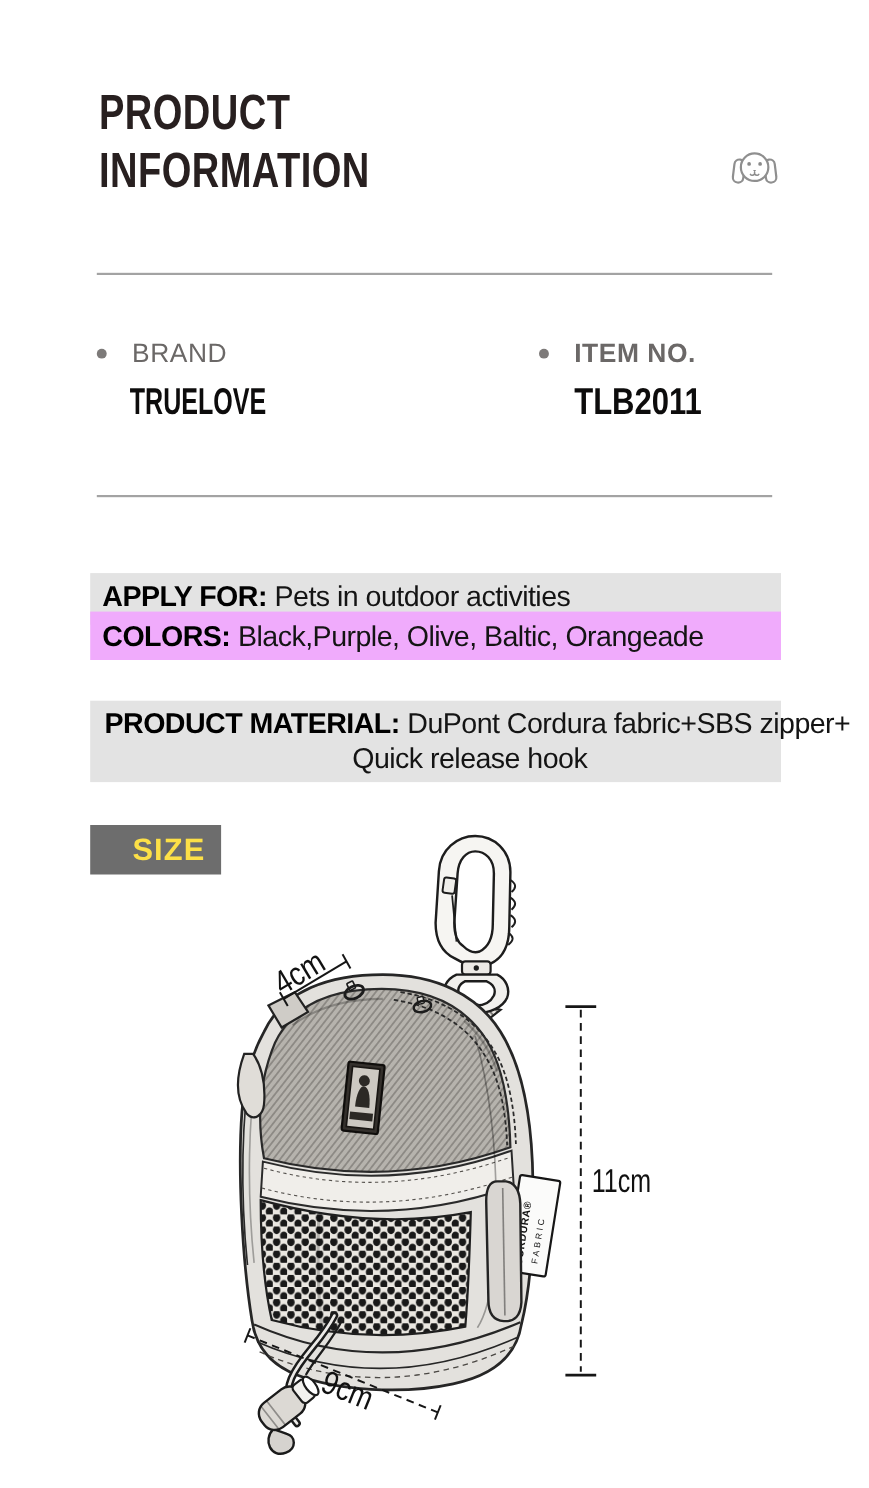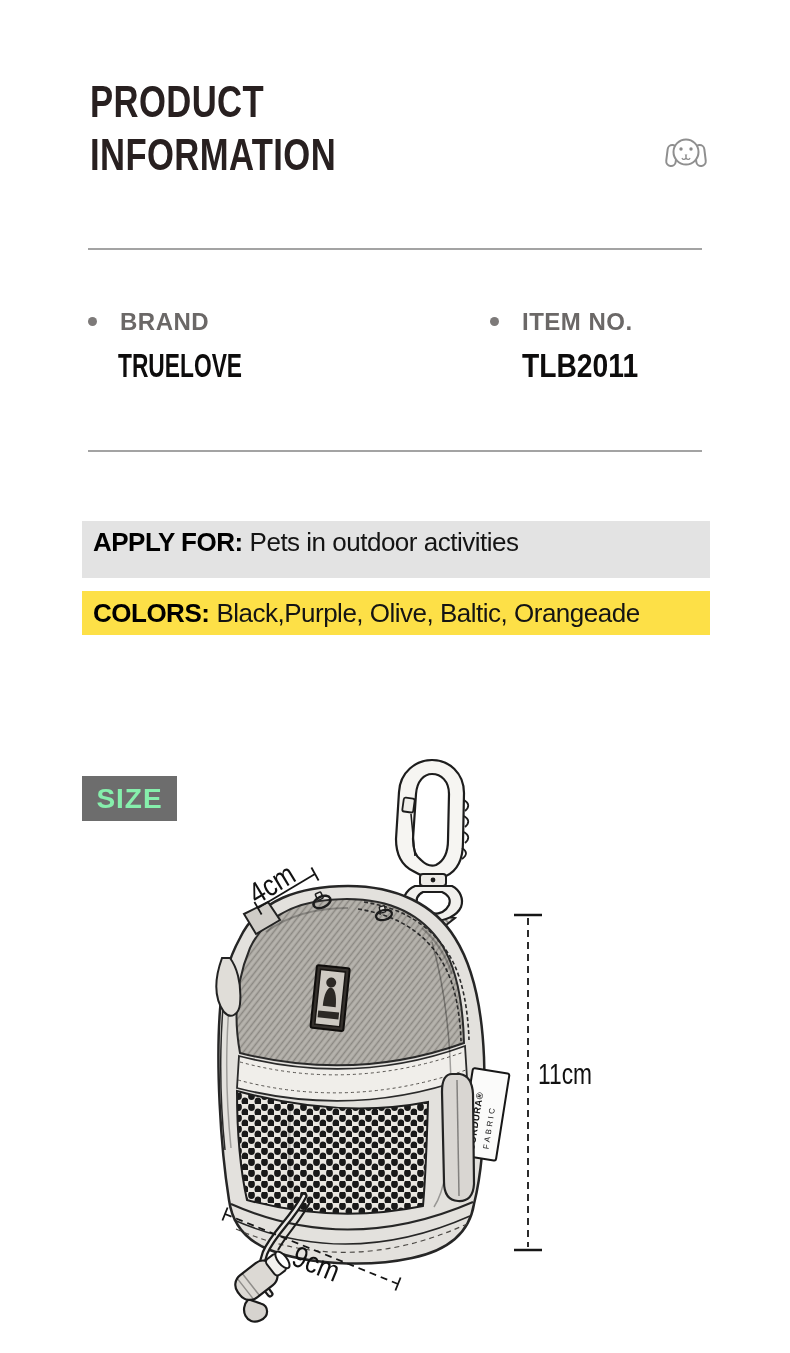--- a/index.html
+++ b/index.html
@@ -18,44 +18,44 @@
   .rule{position:absolute;left:88px;width:614px;height:2px;background:#a3a3a3;}
   .rule-1{top:246px;}
   .rule-2{top:448px;}
   
   .bullet{position:absolute;width:9px;height:9px;border-radius:50%;background:#7d7a79;top:315px;}
   .b1{left:88px;} .b2{left:490px;}
   .meta-label{
     position:absolute;top:306px;font-size:24px;line-height:28px;
     color:#6b6867;letter-spacing:.5px;white-space:nowrap;
   }
-  .ml1{left:120px;font-weight:bold;} .ml2{left:522px;font-weight:bold;}
+  .ml1{left:120px;} .ml2{left:522px;font-weight:bold;}
   .meta-value{
     position:absolute;top:345px;font-size:34px;line-height:36px;font-weight:700;
     color:#0d0c0c;white-space:nowrap;transform-origin:left top;
   }
   .mv1{left:118px;transform:scaleX(.67);}
   .mv2{left:522px;transform:scaleX(.83);}
   
   .spec{
     position:absolute;left:82px;width:628px;box-sizing:border-box;
     font-size:26px;letter-spacing:-.5px;color:#141414;white-space:nowrap;
   }
   .spec b{font-weight:700;color:#000;}
   .spec .v{margin-left:7px;}
-  .spec-apply{top:519px;height:57px;line-height:43px;background:#e3e3e3;padding-left:11px;}
-  .spec-colors{top:589px;height:44px;line-height:44px;background:#fde047;padding-left:11px;}
+  .spec-apply{top:519px;height:47px;line-height:43px;background:#e3e3e3;padding-left:11px;}
+  .spec-colors{top:554px;height:44px;line-height:44px;background:#f0abfc;padding-left:11px;}
   .spec-material{top:635px;height:74px;background:#e3e3e3;padding-top:4px;}
   .spec-material .l1{line-height:33px;padding-left:13px;}
   .spec-material .l2{line-height:30px;text-align:center;padding-left:62px;}
   
   .size-badge{
-    position:absolute;left:82px;top:774px;width:95px;height:45px;line-height:45px;
-    background:#6d6d6d;color:#86efac;font-size:28px;font-weight:700;
-    text-align:center;letter-spacing:1px;
+    position:absolute;left:82px;top:748px;width:95px;height:45px;line-height:45px;
+    background:#6d6d6d;color:#fde047;font-size:28px;font-weight:700;
+    text-align:center;letter-spacing:1px;padding-left:24px;
   }
   
   .illustration{position:absolute;left:170px;top:750px;}
   .dim-text{font-family:"Liberation Sans",sans-serif;font-size:30px;fill:#111;}
   .tag-text{font-family:"Liberation Sans",sans-serif;fill:#121212;}
 </style>
 </head>
 <body>
 
 <div class="page">
@@ -90,20 +90,26 @@
   <div class="rule rule-2"></div>
 
   <div class="spec spec-apply">
     <b>APPLY FOR:</b><span class="v">Pets in outdoor activities</span>
   </div>
 
   <div class="spec spec-colors">
     <b>COLORS:</b><span class="v">Black,Purple, Olive, Baltic, Orangeade</span>
   </div>
 
+  <div class="spec spec-material">
+    <div class="l1">
+      <b>PRODUCT MATERIAL:</b><span class="v">DuPont Cordura fabric+SBS zipper+</span>
+    </div>
+    <div class="l2">Quick release hook</div>
+  </div>
 
   <div class="size-badge">SIZE</div>
 
   <svg class="illustration" width="450" height="592" viewBox="0 0 450 592">
     <defs>
       <pattern id="meshP" width="13" height="11" patternUnits="userSpaceOnUse">
         <rect width="13" height="11" fill="#eae7e1"></rect>
         <ellipse cx="3.5" cy="3" rx="3.4" ry="3.9" fill="#191919"></ellipse>
         <ellipse cx="10" cy="8.5" rx="3.4" ry="3.9" fill="#191919"></ellipse>
       </pattern>

